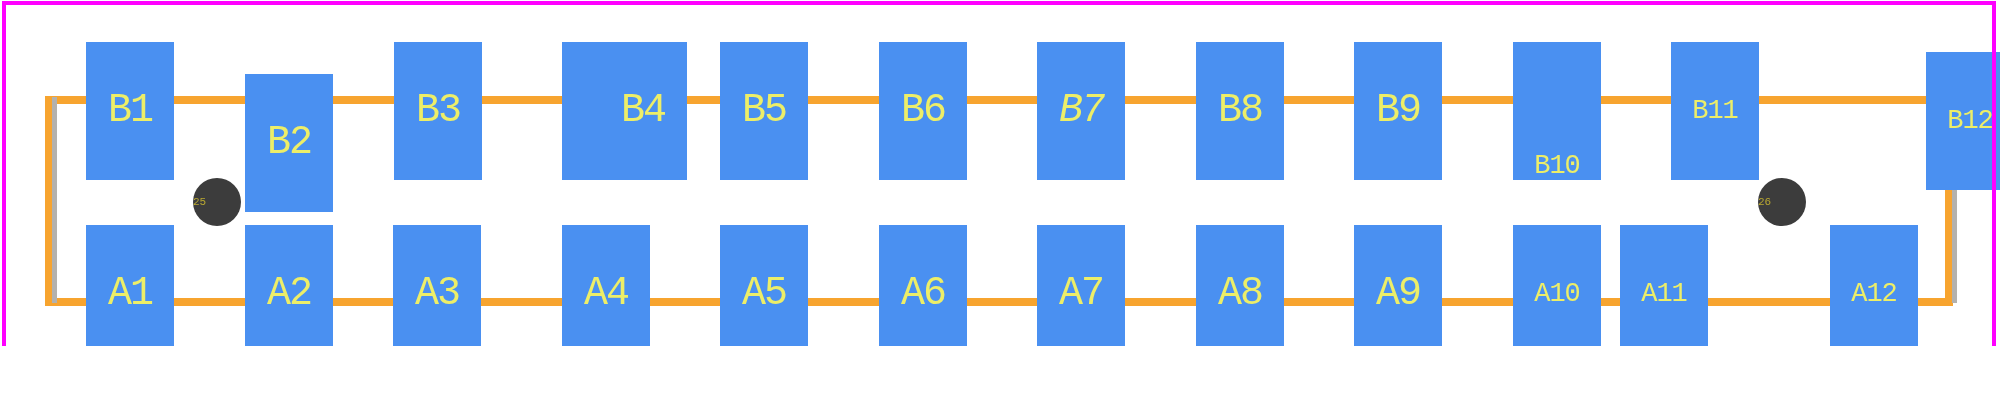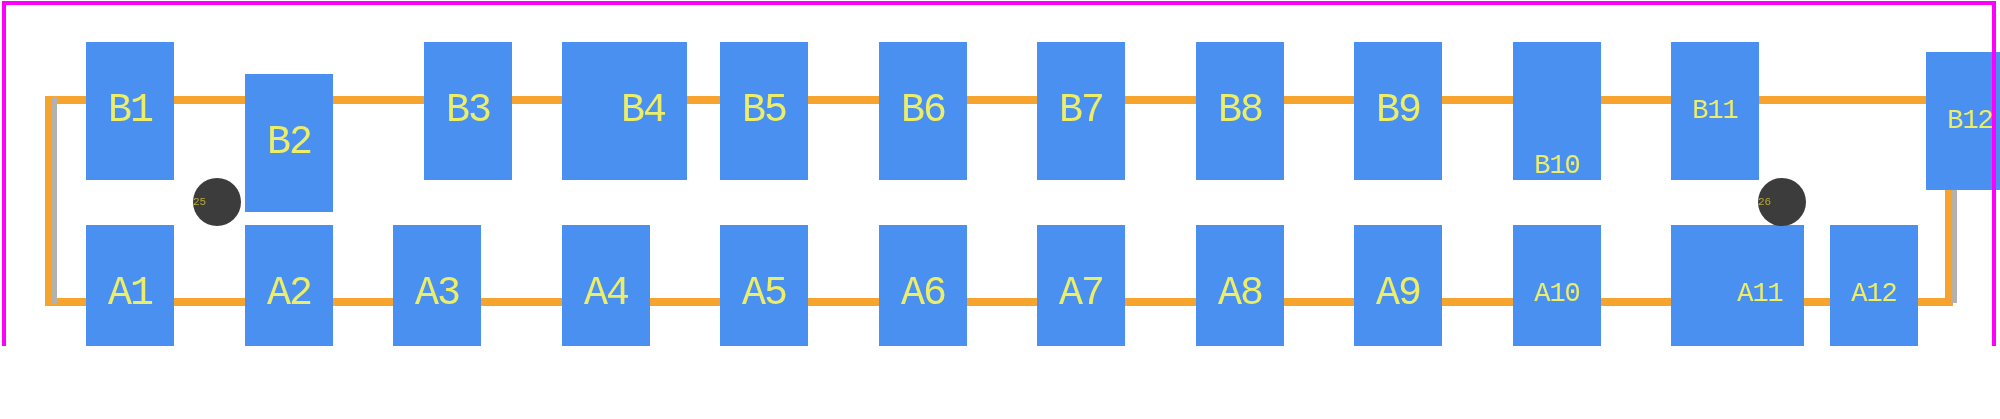--- a/index.html
+++ b/index.html
@@ -67,33 +67,33 @@
   <div class="assembly-line left"></div>
   <div class="assembly-line right"></div>
 
   <div id="pads-layer">
       <div class="pad row-top" style="left: 86px;">
         <span class="pad-label">B1</span>
       </div>
       <div class="pad row-top" style="left: 245px; margin-top: 32px;">
         <span class="pad-label">B2</span>
       </div>
-      <div class="pad row-top" style="left: 424px;">
+      <div class="pad row-top" style="left: 394px;">
         <span class="pad-label">B3</span>
       </div>
       <div class="pad row-top" style="left: 562px; padding-left: 37px;">
         <span class="pad-label">B4</span>
       </div>
       <div class="pad row-top" style="left: 720px;">
         <span class="pad-label">B5</span>
       </div>
       <div class="pad row-top" style="left: 879px;">
         <span class="pad-label">B6</span>
       </div>
-      <div class="pad row-top" style="left: 1037px;">
+      <div class="pad row-top" style="left: 1037px; font-style: italic;">
         <span class="pad-label">B7</span>
       </div>
       <div class="pad row-top" style="left: 1196px;">
         <span class="pad-label">B8</span>
       </div>
       <div class="pad row-top" style="left: 1354px;">
         <span class="pad-label">B9</span>
       </div>
       <div class="pad row-top" style="left: 1513px; align-items: flex-end;">
         <span class="pad-label small">B10</span>
@@ -127,21 +127,21 @@
       </div>
       <div class="pad row-bottom" style="left: 1196px;">
         <span class="pad-label">A8</span>
       </div>
       <div class="pad row-bottom" style="left: 1354px;">
         <span class="pad-label">A9</span>
       </div>
       <div class="pad row-bottom" style="left: 1513px;">
         <span class="pad-label small">A10</span>
       </div>
-      <div class="pad row-bottom" style="left: 1671px; padding-left: 45px;">
+      <div class="pad row-bottom" style="left: 1620px;">
         <span class="pad-label small">A11</span>
       </div>
       <div class="pad row-bottom" style="left: 1830px;">
         <span class="pad-label small">A12</span>
       </div>
     </div>
 
   <div class="hole" style="left:193px;top:178px;">
     <span class="hole-label">25</span>
   </div>

